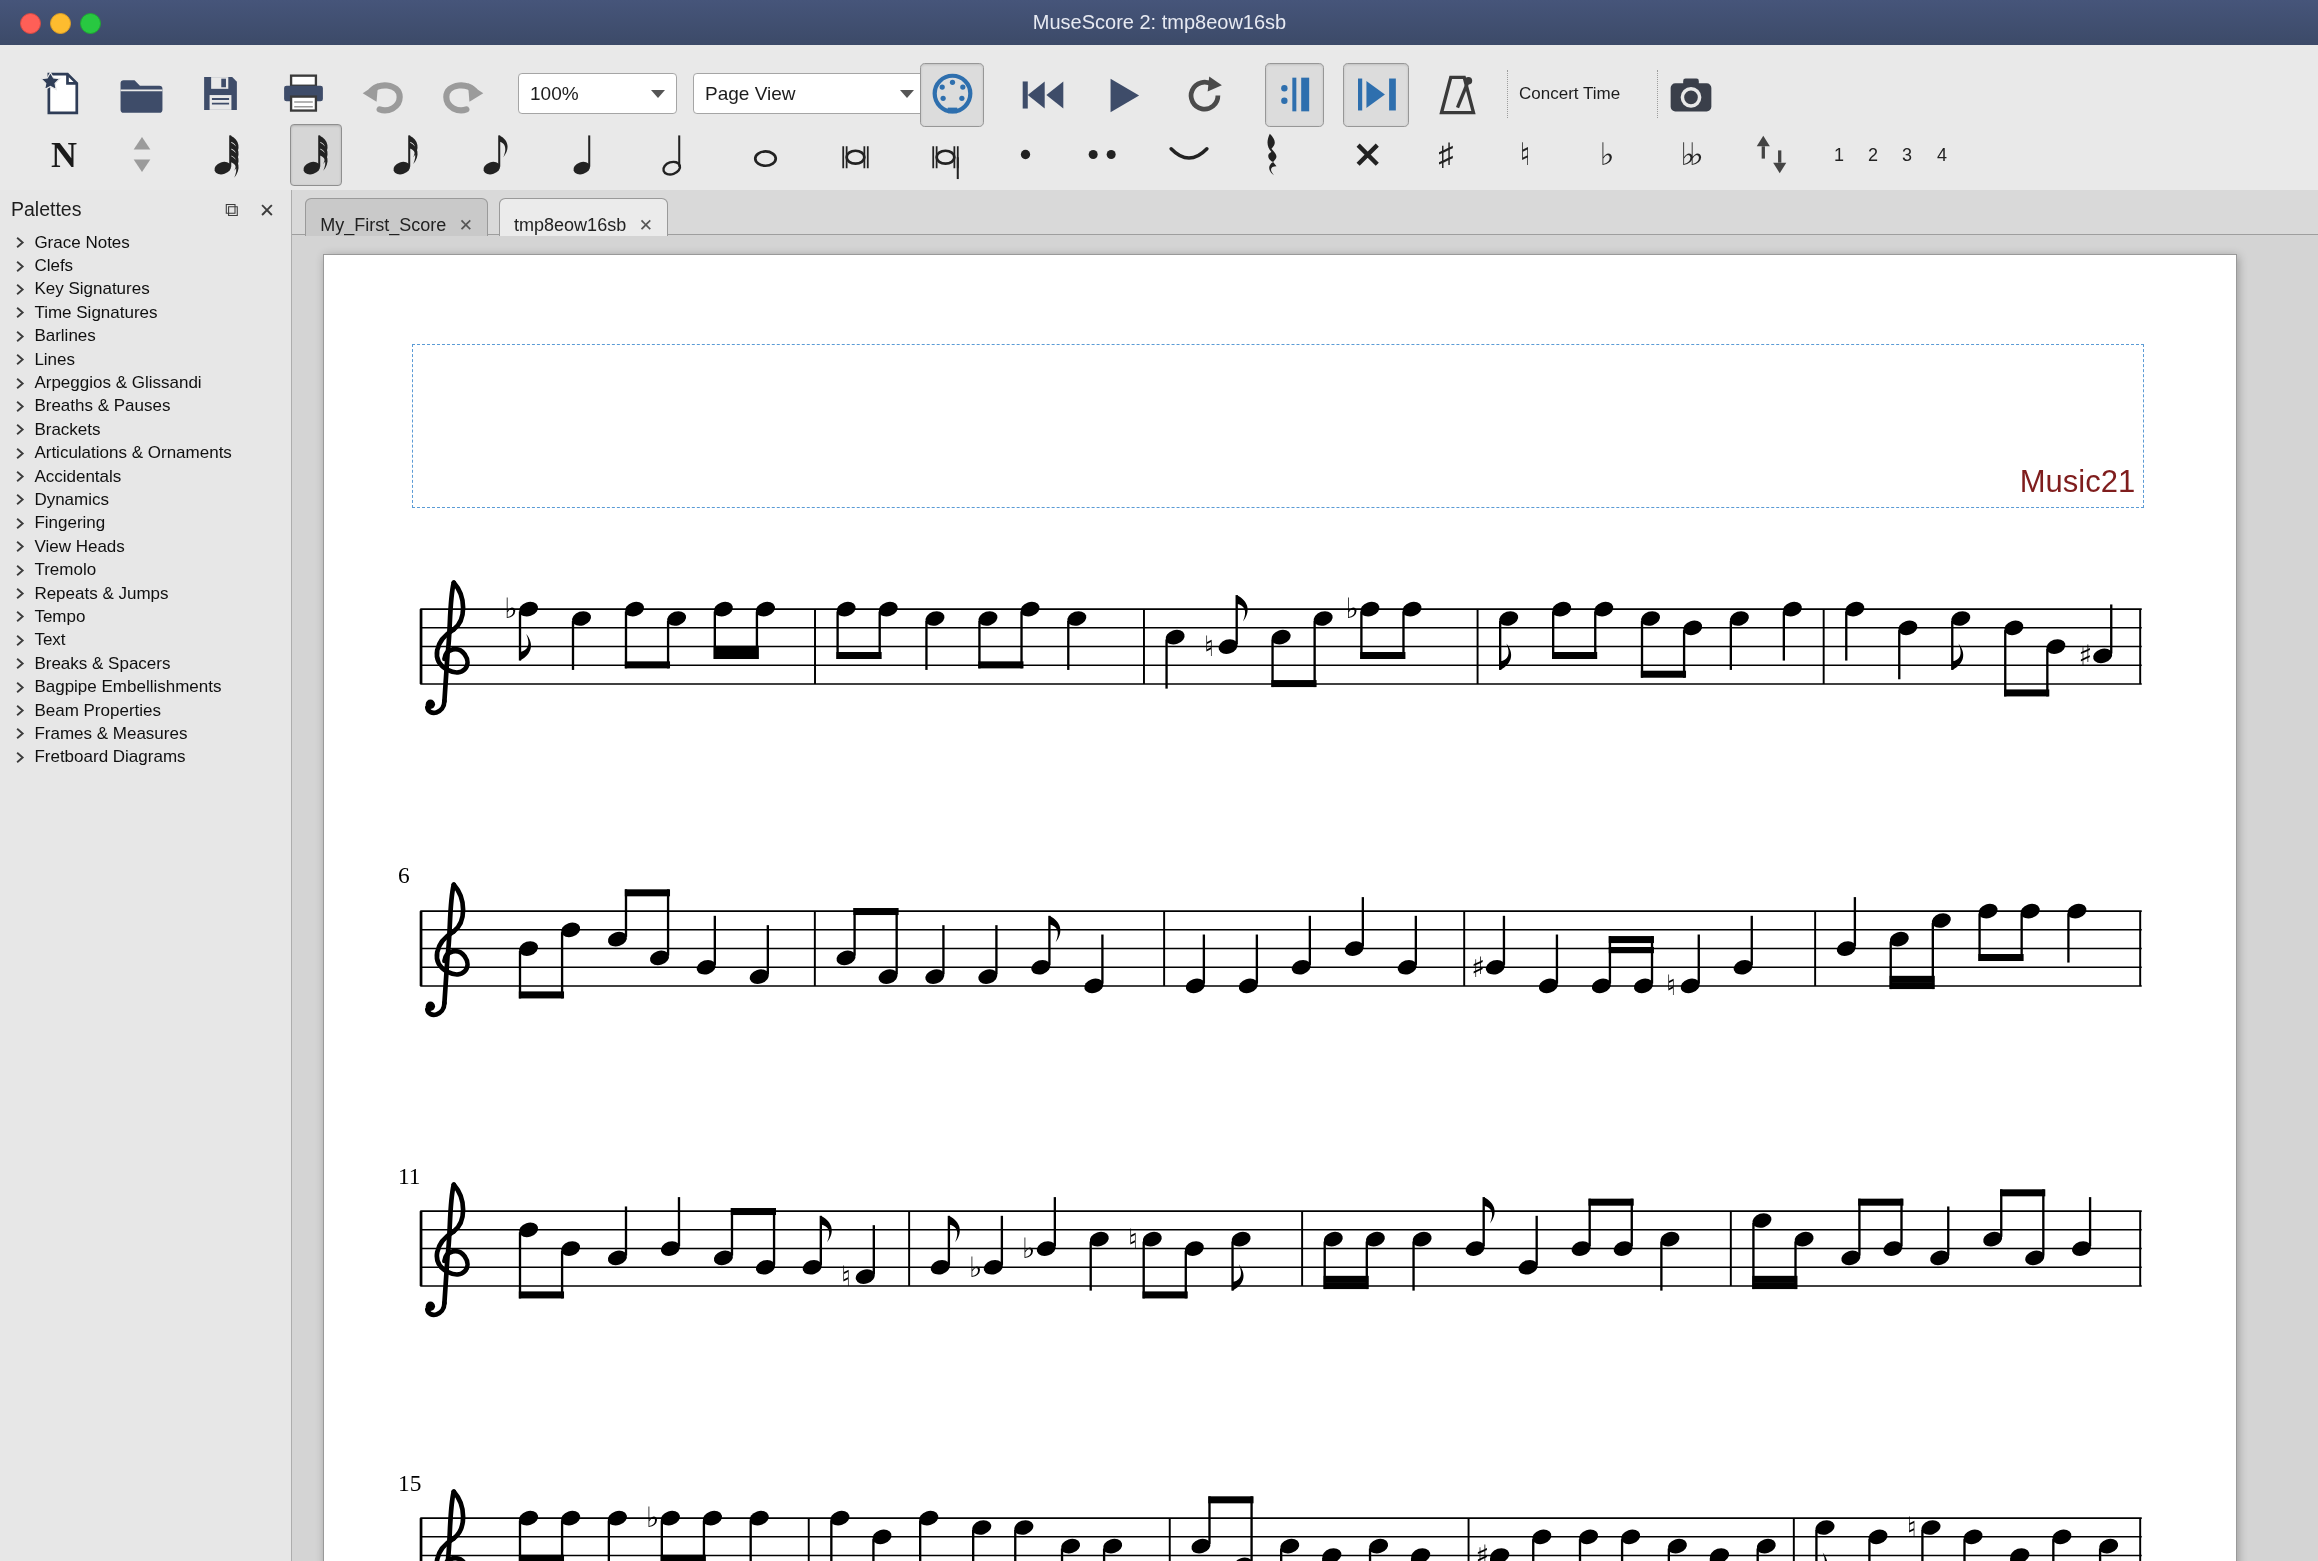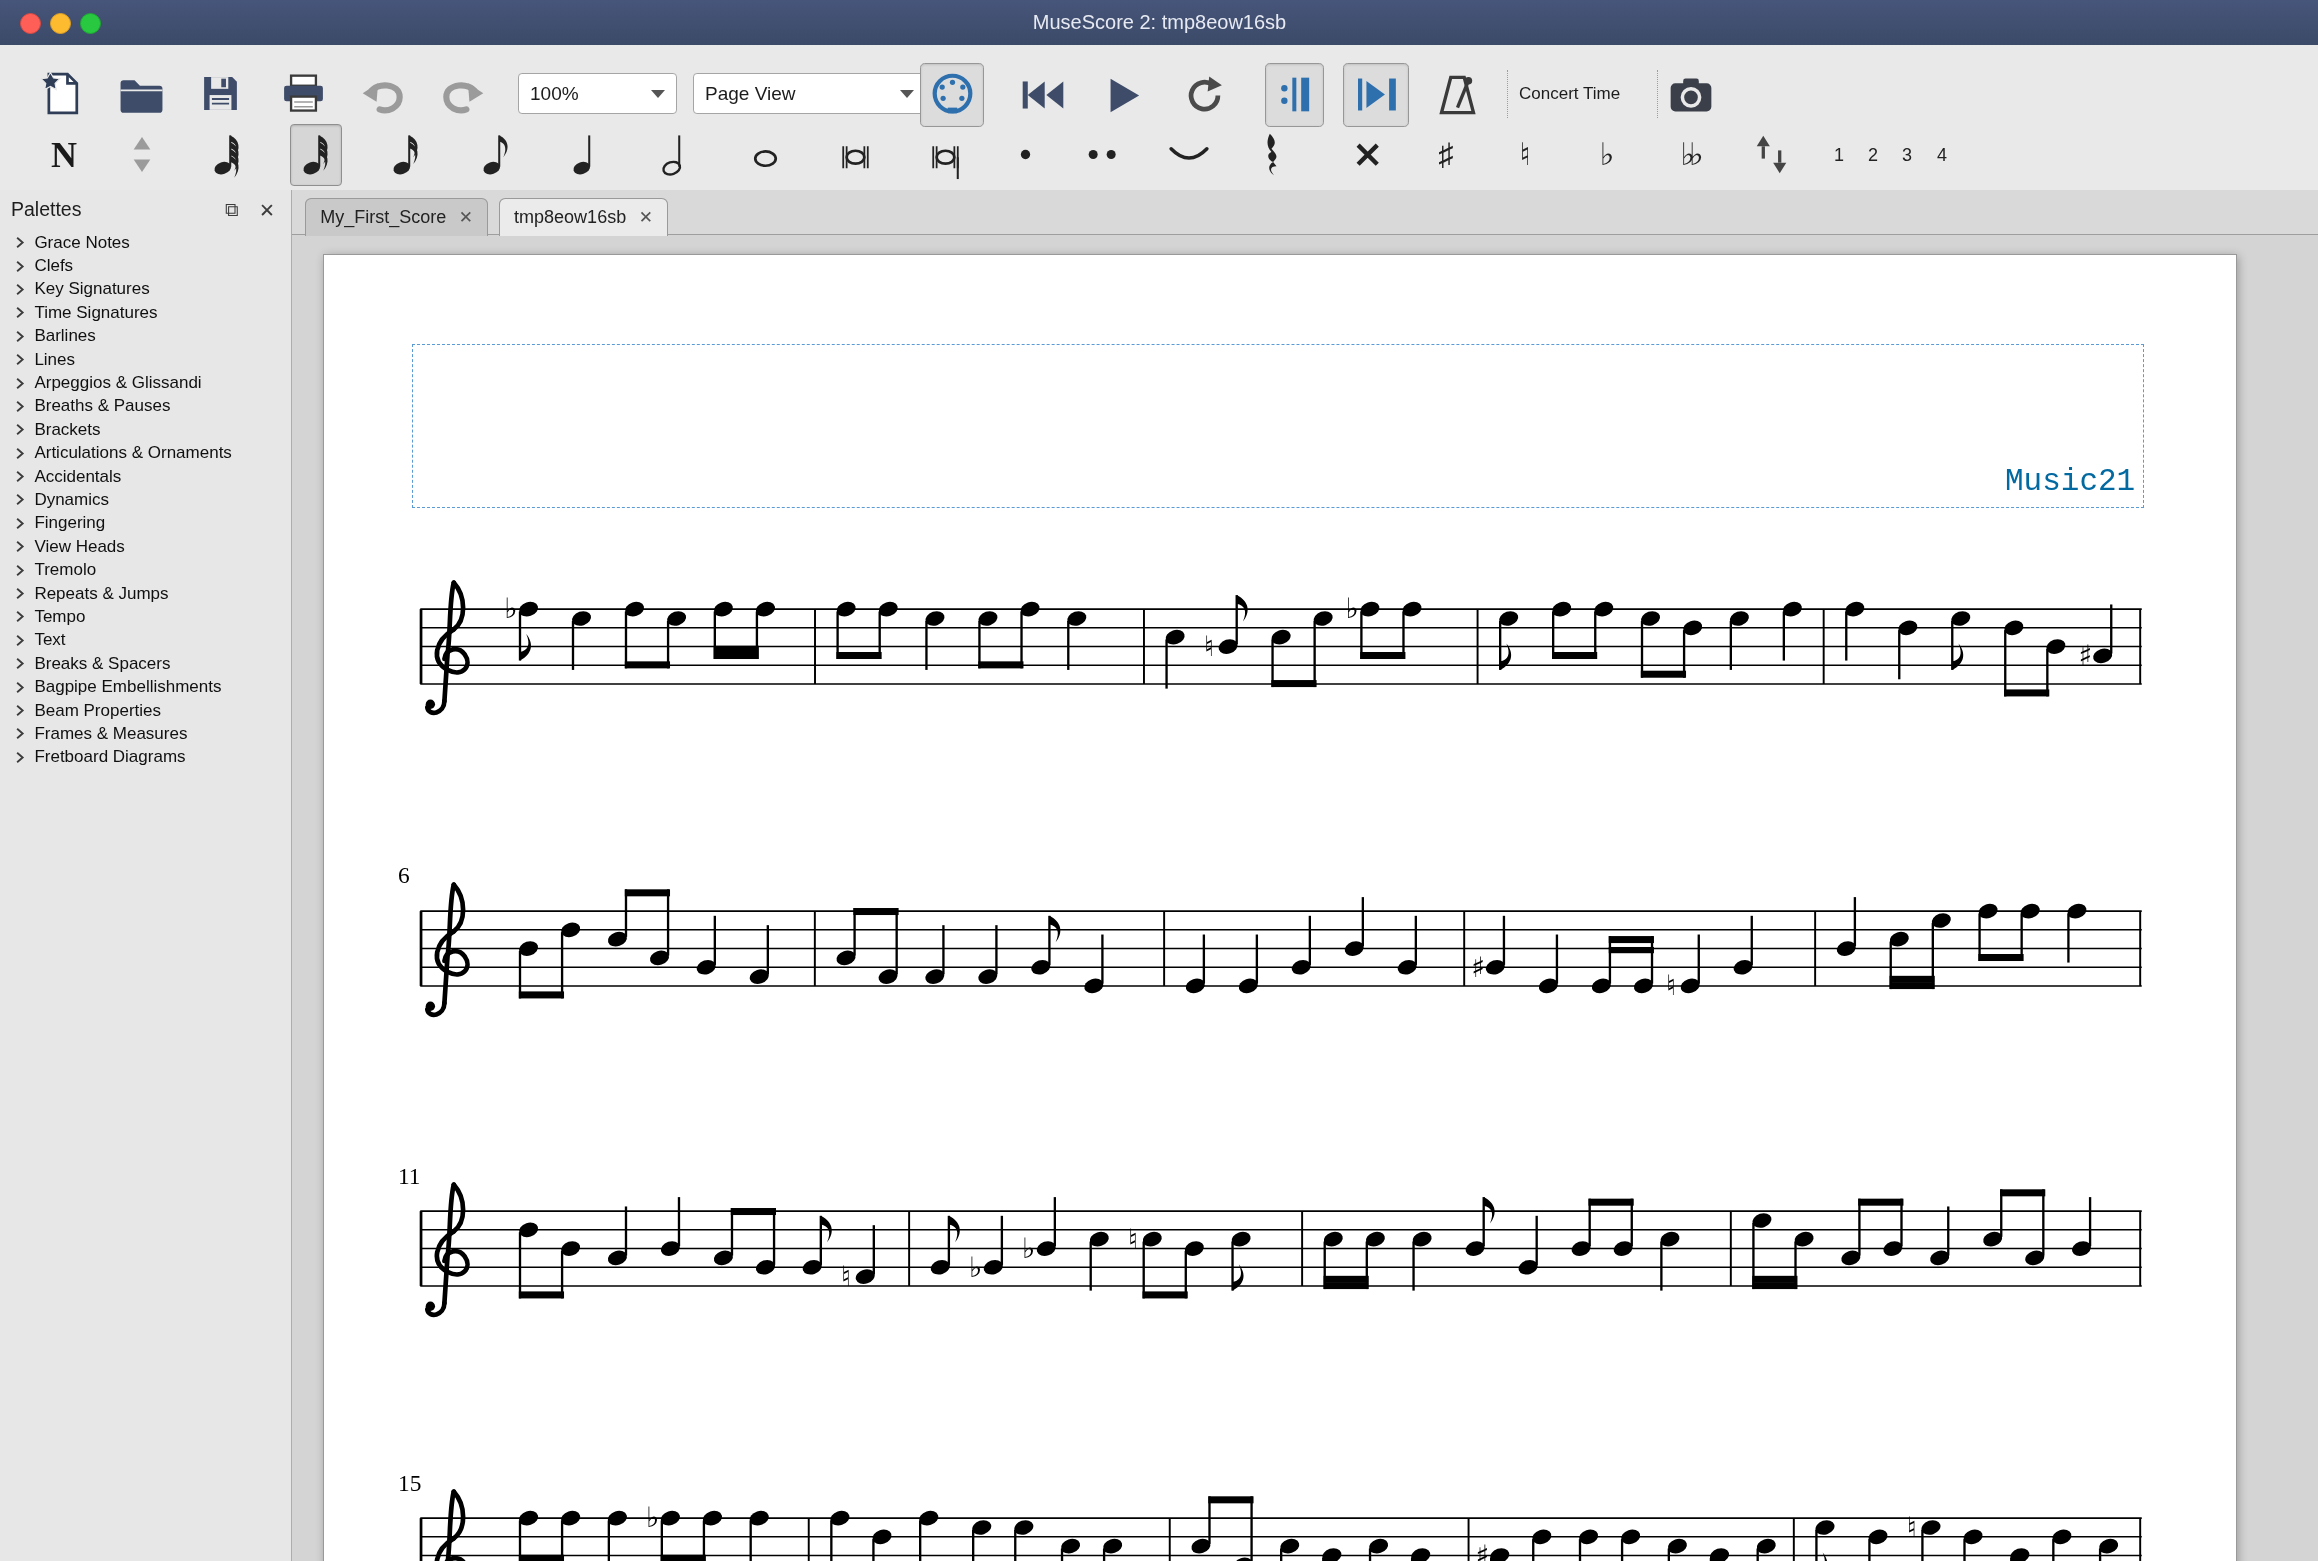--- a/index.html
+++ b/index.html
@@ -25,30 +25,30 @@
   #palettes{left:0;top:190px;width:292px;height:1371px;background:#e7e7e7;border-right:0.8px solid #adadad;box-sizing:border-box;}
   #pal-header{left:0;top:4.7px;width:292px;height:33px;}
   #pal-header .ptitle{left:11px;top:3.1px;font-size:19.5px;color:#1d1d1d;}
   .pal-hicon{color:#3c3c3c;font-size:19px;top:3.9px;}
   .pal-item{display:flex;align-items:center;height:23.4px;padding-left:14px;}
   .pal-chev{width:11px;height:11px;margin-right:9.4px;flex:0 0 auto;}
   .pal-label{font-size:17px;color:#101010;white-space:nowrap;}
   
   #mainstrip{left:292px;top:190px;width:2027px;height:45px;background:#d9d9d9;border-bottom:0.8px solid #9e9e9e;box-sizing:border-box;}
   #tabs{left:13.3px;top:7.8px;height:37px;display:flex;gap:11px;position:absolute;}
-  .tab{display:flex;align-items:center;gap:12.5px;padding:0 14px;height:37px;border:0.8px solid #9a9a9a;border-bottom:none;
+  .tab{display:flex;align-items:flex-end;gap:12.5px;padding:0 14px;height:37px;border:0.8px solid #9a9a9a;border-bottom:none;
        border-radius:6.2px 6.2px 0 0;background:#c9c9c9;font-size:18px;color:#222;}
   .tab.active{background:#ebebeb;height:37px;position:relative;z-index:2;}
   .tab .close{color:#555;font-size:17px;}
   
   #scoreview{left:292px;top:236px;width:2027px;height:1326px;background:#d4d4d4;overflow:hidden;}
   #page{left:31px;top:18px;width:1912px;height:2498px;background:#ffffff;border:0.8px solid #999;box-shadow:1.6px 2.3px 9.4px rgba(0,0,0,.3);}
   #titleframe{left:88px;top:89px;width:1732px;height:164px;border:1.6px dashed #5b9bd5;box-sizing:border-box;}
   #scoretitle{left:0;top:12.5px;width:100%;text-align:center;font-family:"Liberation Serif",serif;font-size:61px;color:#000;}
-  #composer{right:7.8px;top:119px;font-family:Liberation Mono, monospace;font-size:31px;color:#0369a1;position:absolute;}
+  #composer{right:7.8px;top:119px;font-family:Liberation Sans, sans-serif;font-size:31px;color:#7f1d1d;position:absolute;}
   .measure-label{font-family:"Liberation Serif",serif;font-size:23.4px;color:#000;position:absolute;}
   .system{position:absolute;left:94px;width:1726px;height:226px;}
 </style>
 </head>
 <body>
 
 <div id="titlebar" class="abs">
   <div class="light abs" style="left:20px;background:#ff5f57;border:0.8px solid #d94a42;"></div>
   <div class="light abs" style="left:50px;background:#fdbc2f;border:0.8px solid #dfa023;"></div>
   <div class="light abs" style="left:80px;background:#28c841;border:0.8px solid #1ea832;"></div>

